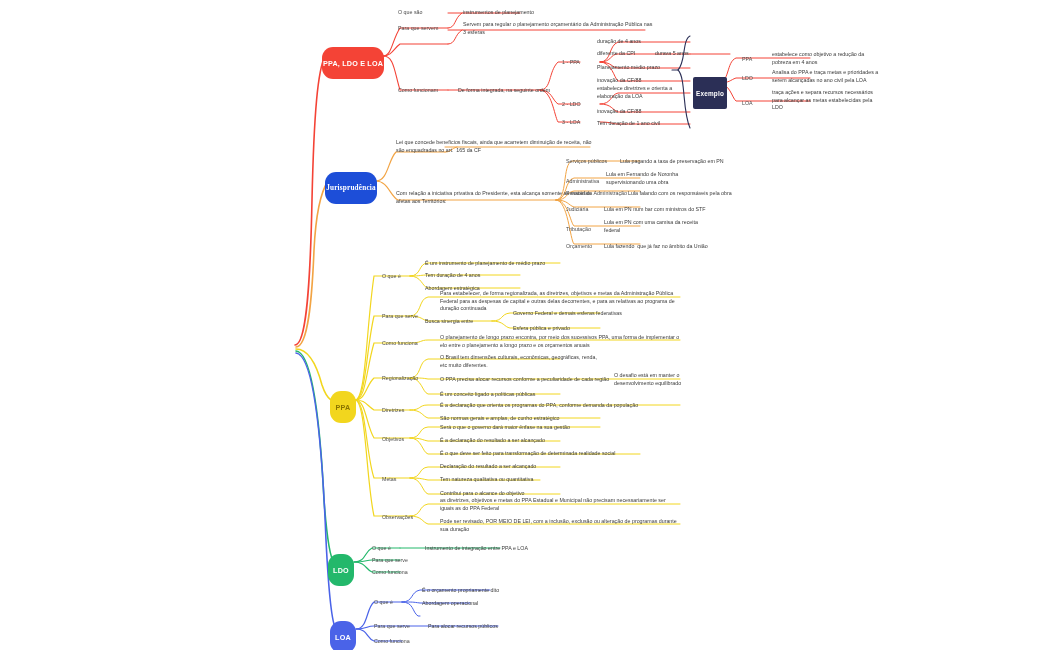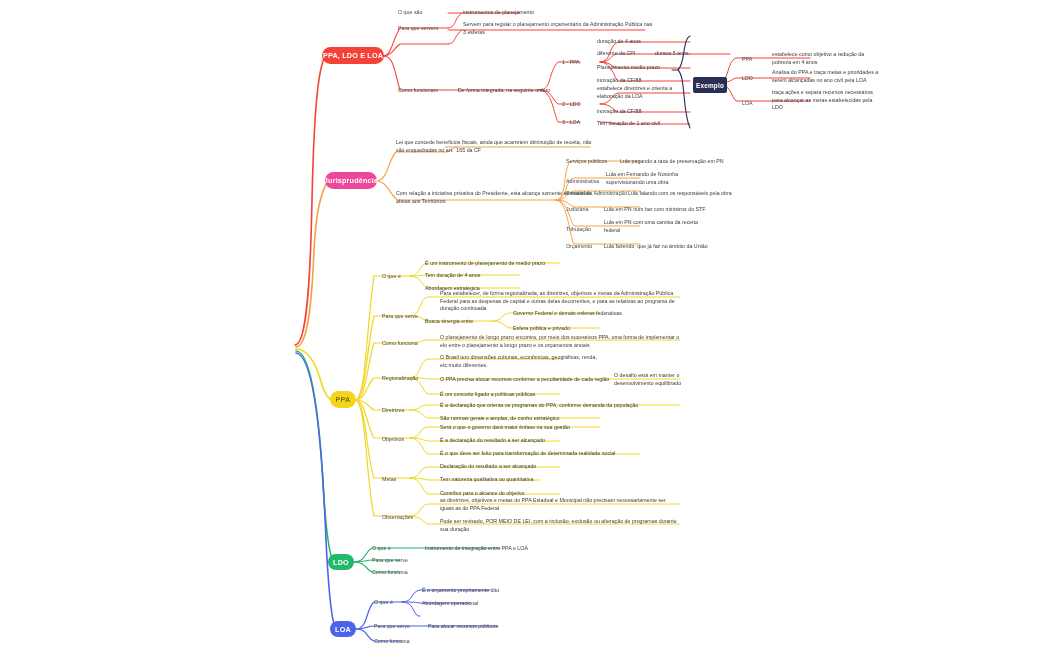--- a/index.html
+++ b/index.html
@@ -9,25 +9,25 @@
 
   .root-label{
     position:absolute;left:178px;top:330px;width:120px;
     text-align:center;font-size:11.5px;color:#23272b;line-height:1.35;font-weight:400;
   }
 
   .pill{
     position:absolute;border-radius:11px;color:#ffffff;
     font-size:7.2px;font-weight:700;letter-spacing:.2px;
     display:flex;align-items:center;justify-content:center;
-    white-space:nowrap;box-sizing:border-box;padding:8px 7px;
+    white-space:nowrap;box-sizing:border-box;padding:16px 7px;
   }
   .pill.red{background:#f44336;}
   .pill.orange{background:#f0a martin;}
-  .pill.orange{background:#ec4899;}
+  .pill.orange{background:#1d4ed8;font-family:Liberation Serif, serif;}
   .pill.yellow{background:#f2d61e;color:#8a7400;}
   .pill.green{background:#23b86b;}
   .pill.blue{background:#4a63e8;}
   .pill.navy{background:#2b2f56;border-radius:2px;font-size:6.4px;}
 
   .node{
     position:absolute;font-size:5.3px;line-height:1.42;color:#3a3a3a;
     white-space:pre-wrap;box-sizing:border-box;
   }
   .lbl{position:absolute;font-size:5.3px;line-height:1.4;color:#4a4a4a;}

